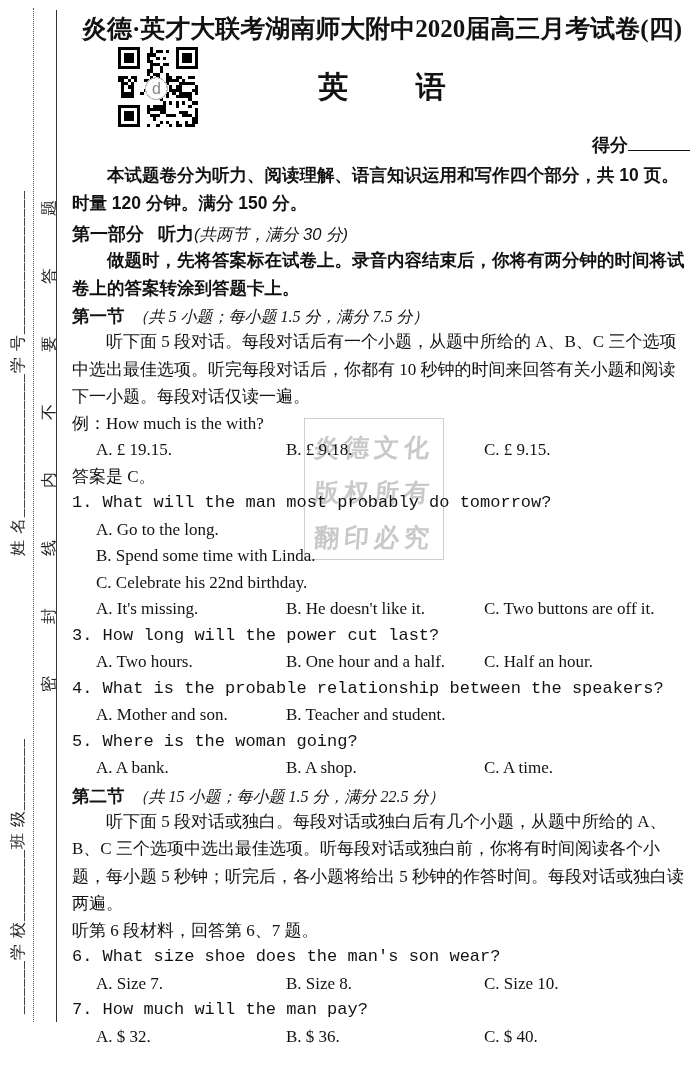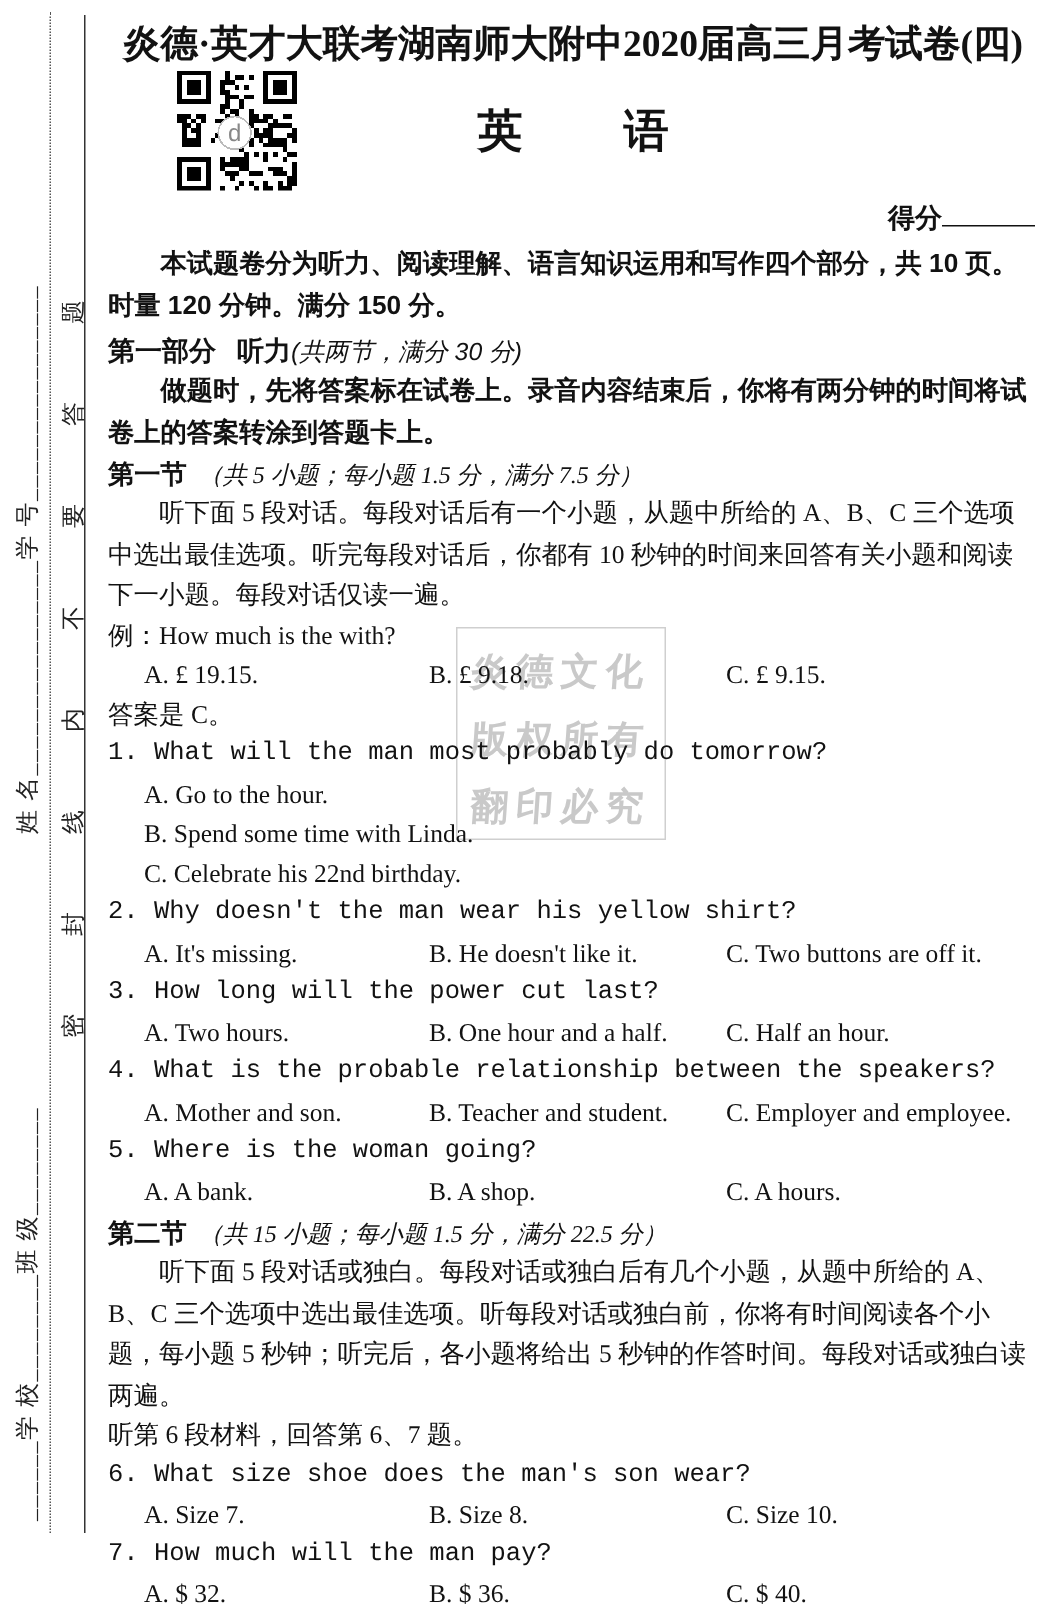--- a/index.html
+++ b/index.html
@@ -279,27 +279,26 @@
     <div class="line">例：How much is the with?</div>
     <div class="opts-row">
       <span class="col-a">A. £ 19.15.</span>
       <span class="col-b">B. £ 9.18.</span>
       <span class="col-c">C. £ 9.15.</span>
     </div>
     <div class="line">答案是 C。</div>
 
     <div>
       <div class="q-text">1. What will the man most probably do tomorrow?</div>
-      <div class="opt-stack">A. Go to the hour.</div>
+      <div class="opt-stack">A. Go to the long.</div>
       <div class="opt-stack">B. Spend some time with Linda.</div>
       <div class="opt-stack">C. Celebrate his 22nd birthday.</div>
     </div>
 
     <div>
-      <div class="q-text">2. Why doesn't the man wear his yellow shirt?</div>
       <div class="opts-row">
         <span class="col-a">A. It's missing.</span>
         <span class="col-b">B. He doesn't like it.</span>
         <span class="col-c">C. Two buttons are off it.</span>
       </div>
     </div>
 
     <div>
       <div class="q-text">3. How long will the power cut last?</div>
       <div class="opts-row">
@@ -307,30 +306,29 @@
         <span class="col-b">B. One hour and a half.</span>
         <span class="col-c">C. Half an hour.</span>
       </div>
     </div>
 
     <div>
       <div class="q-text">4. What is the probable relationship between the speakers?</div>
       <div class="opts-row">
         <span class="col-a">A. Mother and son.</span>
         <span class="col-b">B. Teacher and student.</span>
-        <span class="col-c">C. Employer and employee.</span>
       </div>
     </div>
 
     <div>
       <div class="q-text">5. Where is the woman going?</div>
       <div class="opts-row">
         <span class="col-a">A. A bank.</span>
         <span class="col-b">B. A shop.</span>
-        <span class="col-c">C. A hours.</span>
+        <span class="col-c">C. A time.</span>
       </div>
     </div>
 
     <div class="h-sec">
       <span class="lbl hei">第二节</span><span class="note">（共 15 小题；每小题 1.5 分，满分 22.5 分）</span>
     </div>
 
     <div class="para">听下面 5 段对话或独白。每段对话或独白后有几个小题，从题中所给的 A、B、C 三个选项中选出最佳选项。听每段对话或独白前，你将有时间阅读各个小题，每小题 5 秒钟；听完后，各小题将给出 5 秒钟的作答时间。每段对话或独白读两遍。</div>
     <div class="line">听第 6 段材料，回答第 6、7 题。</div>
 

